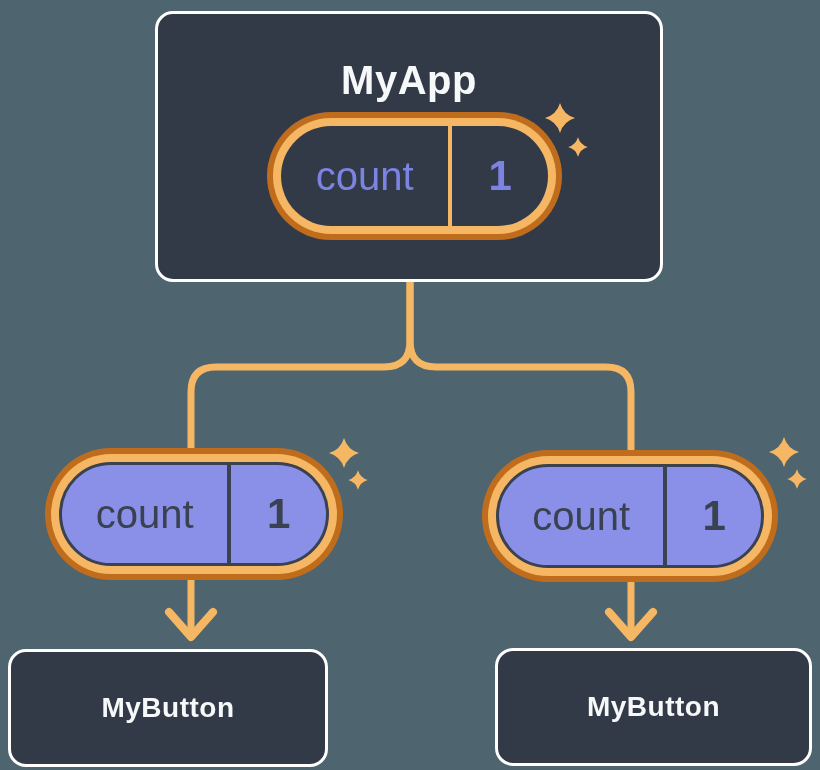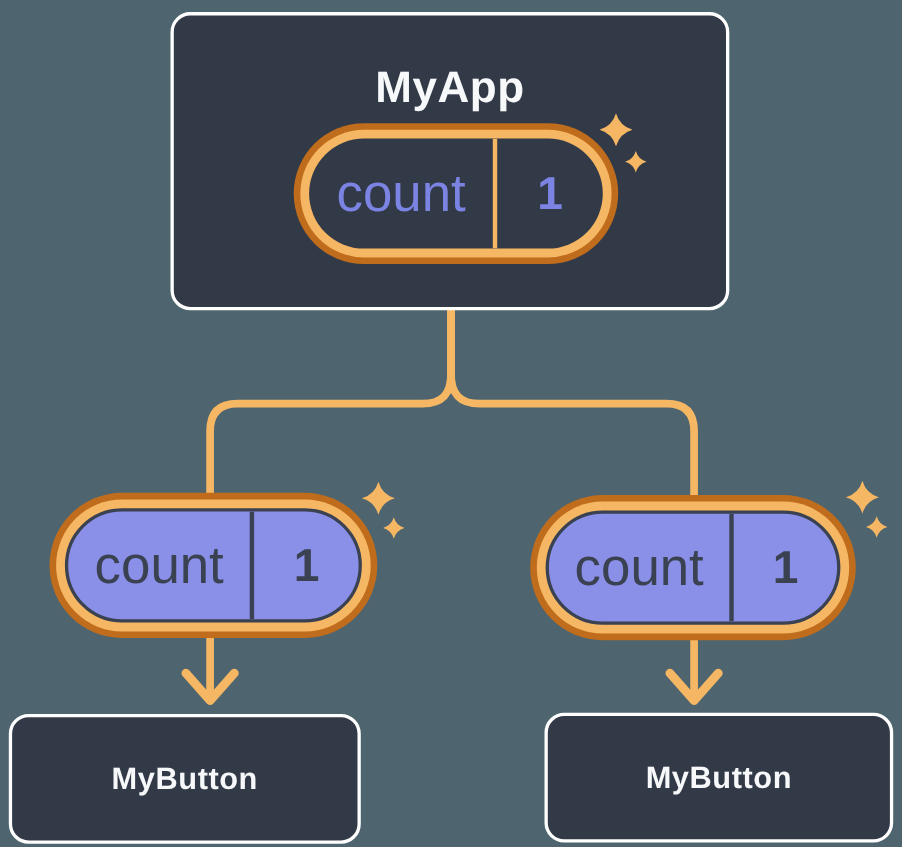--- a/index.html
+++ b/index.html
@@ -63,21 +63,21 @@
 
   .pill-child-left{left:45px;top:448px;width:298px;height:132px;}
   .pill-child-right{left:482px;top:450px;width:296px;height:132px;}
   .pill-child .pill-inner{background:var(--pill-purple);border:3px solid var(--text-dark);}
   .pill-child .pill-name,.pill-child .pill-value{color:var(--text-dark);}
   .pill-child .pill-name{font-weight:500;}
   .pill-child .pill-divider{background:var(--text-dark);}
 
   .pill-name{
     flex:1.75;display:flex;align-items:center;justify-content:center;
-    font-size:48px;font-weight:400;
+    font-size:40px;font-weight:400;
   }
   .pill-divider{width:4px;}
   .pill-value{
     flex:1;display:flex;align-items:center;justify-content:center;
     font-size:42px;font-weight:700;
   }
 
   .branch-line{stroke:var(--accent-orange-light);stroke-width:7;fill:none;stroke-linecap:round;stroke-linejoin:round;}
   .arrow-head{stroke:var(--accent-orange-light);stroke-width:8;fill:none;stroke-linecap:round;stroke-linejoin:round;}
   .star{fill:var(--accent-orange-light);}

